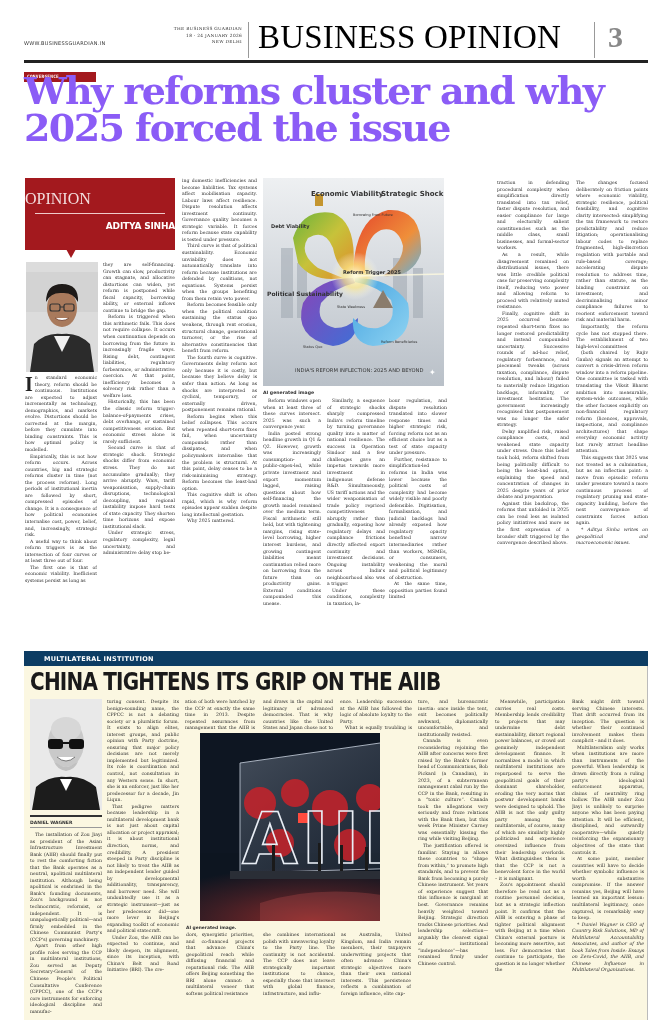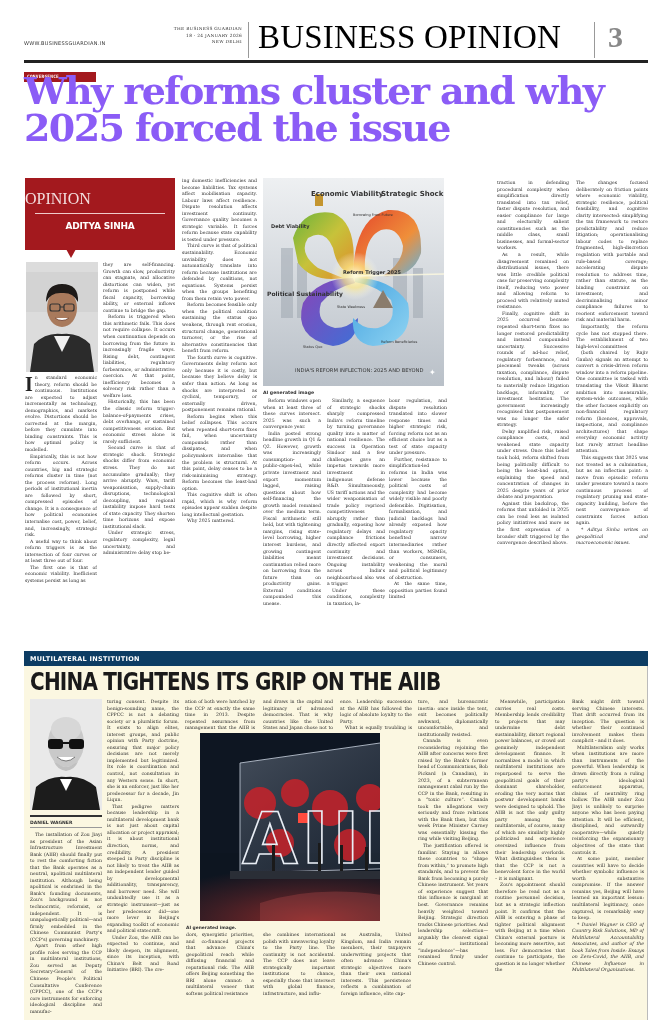--- a/index.html
+++ b/index.html
@@ -14,35 +14,35 @@
 #sep2{left:594px;top:22px;width:1px;height:36px;background:#999}
 #page-number{left:608px;top:21px;font:bold 30px "Liberation Serif",serif;color:#888;line-height:32px}
 #mast-rule{left:24px;top:60px;width:624px;height:3px;background:#222}
 
 #kicker{left:24px;top:72px;width:72px;height:10px;background:#a3191e;color:#fff;font:bold 4.5px "DejaVu Sans Mono",monospace;padding:2px 3px;letter-spacing:.2px}
 #headline{left:24px;top:72px;width:600px;font:bold 38px/37px "DejaVu Serif",serif;letter-spacing:-1.6px;color:#8b5cf6}
 
 #op-box{left:25px;top:178px;width:150px;height:72px;background:#a3191e}
 #op-label{left:25px;top:190px;width:150px;text-align:left;font:16px "Liberation Serif",serif;color:#f3dede}
 #op-rule{left:35px;top:213px;width:130px;height:1px;background:#efcaca}
-#op-author{left:25px;top:221px;width:150px;text-align:center;font:bold 9px "DejaVu Sans",sans-serif;color:#fff;letter-spacing:-.2px}
+#op-author{left:25px;top:221px;width:150px;text-align:right;font:bold 9px "DejaVu Sans",sans-serif;color:#fff;letter-spacing:-.2px}
 #op-pointer{left:66px;top:249px;width:0;height:0;border-left:5px solid transparent;border-right:5px solid transparent;border-top:9px solid #a3191e}
 #author-photo{left:26px;top:262px;width:72px;height:110px;background:linear-gradient(180deg,#e8e8e8 0%,#d4d4d4 50%,#bbb 100%);overflow:hidden}
 
 .col{position:absolute;font:4.6px/6.55px "DejaVu Serif",serif;color:#2a2a2a;text-align:justify;hyphens:auto;overflow:hidden}
 .col p{text-indent:5px}
 .col p.noindent{text-indent:0}
 .dropcap{float:left;font:bold 20px/16px "Liberation Serif",serif;margin:1px 2px 0 0;color:#222}
 .sig{font-style:italic}
 
 #fig1{left:263px;top:178px;width:181px;height:208px;background:#d946ef;overflow:hidden}
 #fig1-caption{left:263px;top:390px;font:bold 4.6px "DejaVu Sans",sans-serif;color:#333}
 
 #sec2-bar{left:24px;top:651px;width:624px;height:15px;background:#0c3c63}
-#sec2-label{left:30px;top:655px;font:bold 6.5px "DejaVu Sans",sans-serif;color:#fff;letter-spacing:.3px}
+#sec2-label{left:44px;top:655px;font:bold 6.5px "DejaVu Sans",sans-serif;color:#fff;letter-spacing:.3px}
 #sec2-bg{left:24px;top:666px;width:624px;height:354px;background:#fbf7e1;border-right:1px solid #bbb}
 #headline2{left:30px;top:669px;font:bold 25px/26px "DejaVu Sans",sans-serif;letter-spacing:-1px;color:#1a1a1a;transform:scaleX(.8);transform-origin:left}
 #author2-photo{left:30px;top:699px;width:72px;height:111px;background:linear-gradient(180deg,#f2f2f2,#ddd);overflow:hidden}
 #author2-rule{left:30px;top:815px;width:72px;height:2px;background:#333}
 #author2-name{left:30px;top:820px;font:bold 4.5px "DejaVu Sans",sans-serif;color:#333}
 #author2-rule2{left:30px;top:827px;width:72px;height:1px;background:#999}
 #fig2{left:200px;top:733px;width:180px;height:188px;background:#c4b5fd;overflow:hidden}
 #fig2-caption{left:186px;top:925px;font:bold 4.4px "DejaVu Sans",sans-serif;color:#333}
 </style>
 </head>

